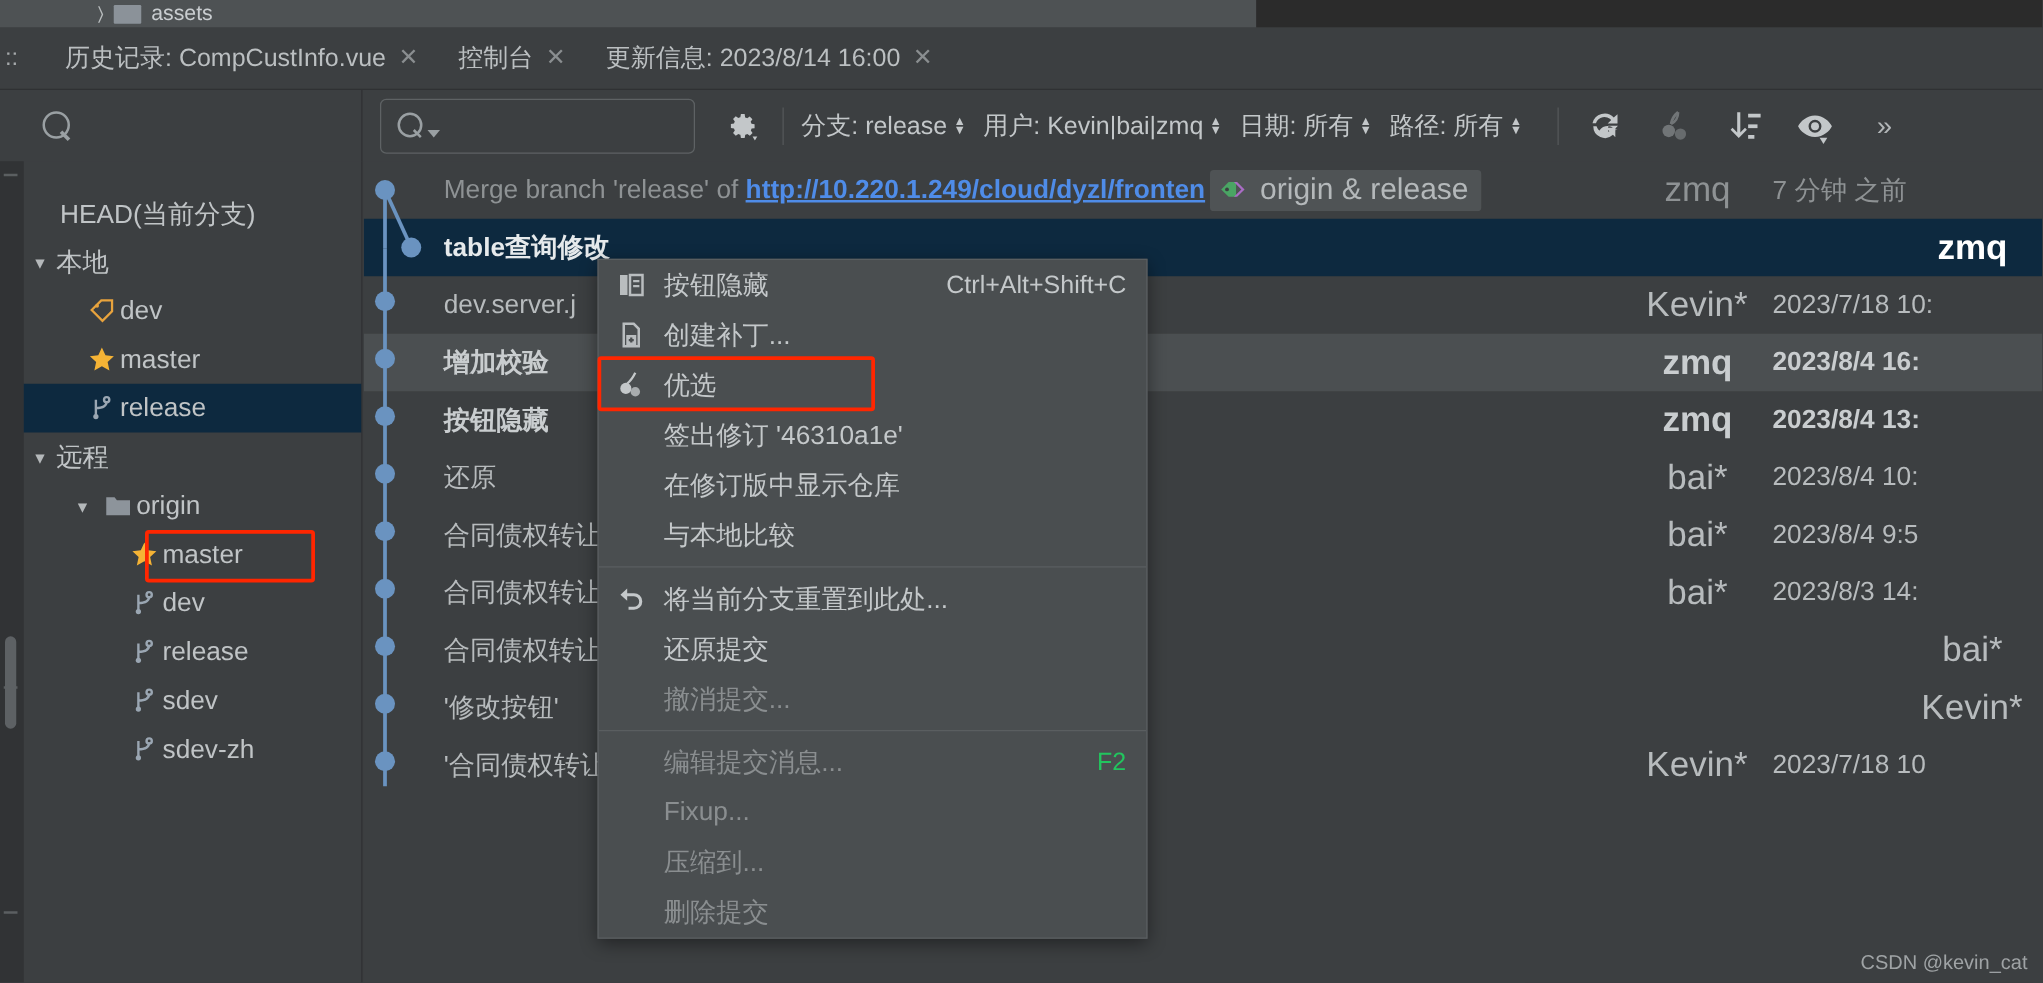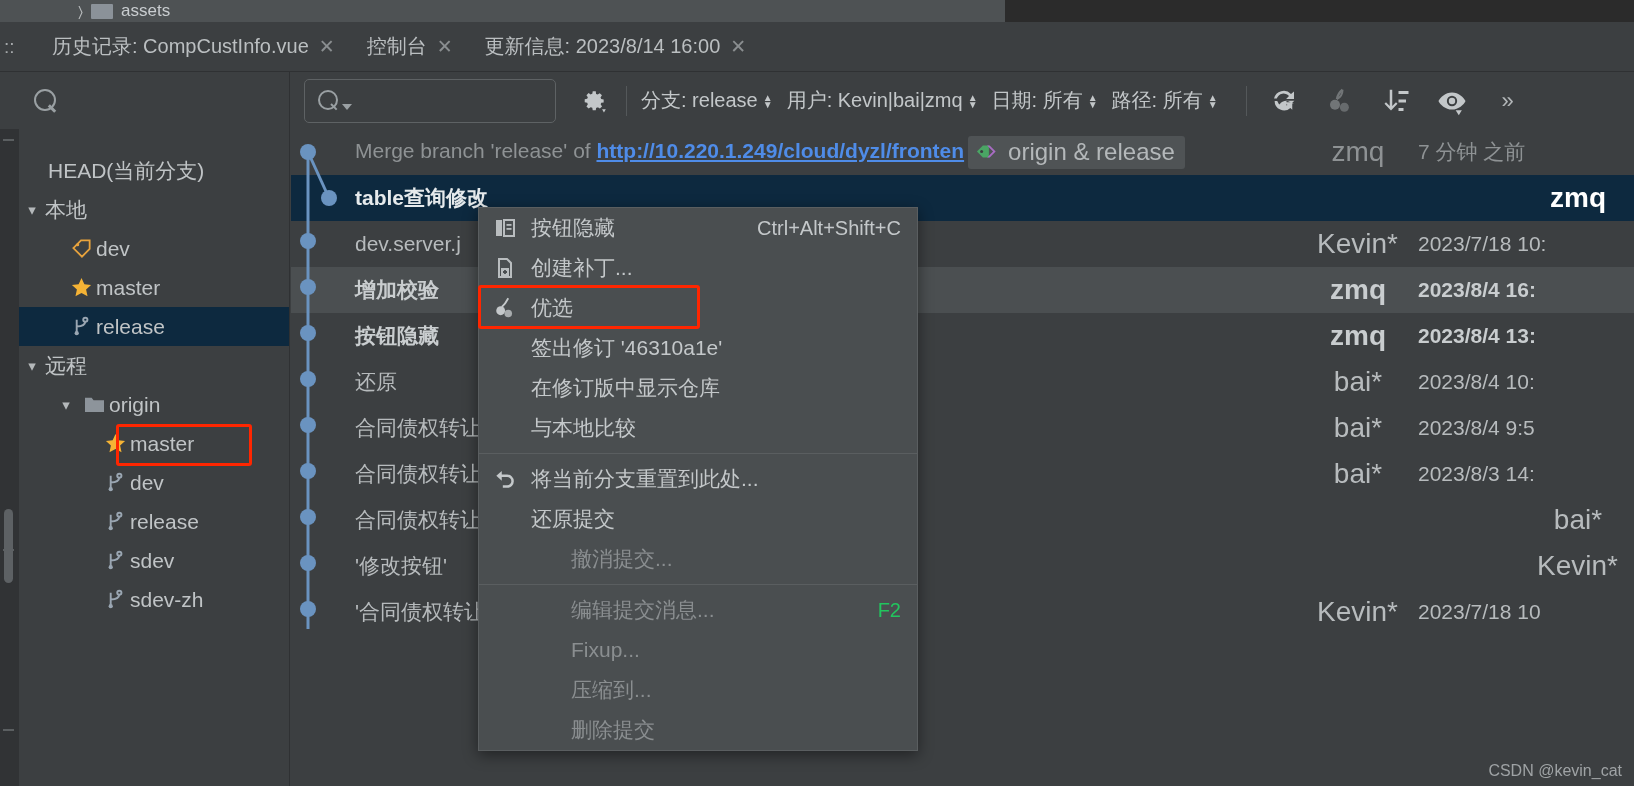--- a/index.html
+++ b/index.html
@@ -153,21 +153,21 @@
   
   .ctxmenu {
     position: absolute; left: 478px; top: 207px; width: 440px;
     background: #4a4e50; border: 1px solid #5a5e60;
     box-shadow: 0 4px 14px rgba(0,0,0,.45); z-index: 40;
   }
   .mi {
     height: 40px; display: flex; align-items: center; color: #c4c8ca;
     font-size: 21px; white-space: nowrap; padding-right: 16px;
   }
-  .mi.disabled { color: #8a8e90; margin-left: 40px; }
+  .mi.disabled { color: #8a8e90; }
   .mi-icon { width: 52px; display: flex; justify-content: center; align-items: center; }
   .mi-label { flex: 1 1 auto; }
   .mi-accel { color: #c4c8ca; font-size: 20px; }
   .mi.disabled .mi-accel { color: #22c55e; }
   .msep { height: 1px; background: #5a5e60; margin: 5px 0; }
 
   .watermark {
     position: absolute; right: 12px; bottom: 6px; color: #9fa3a5;
     font-size: 16px; z-index: 50;
   }

